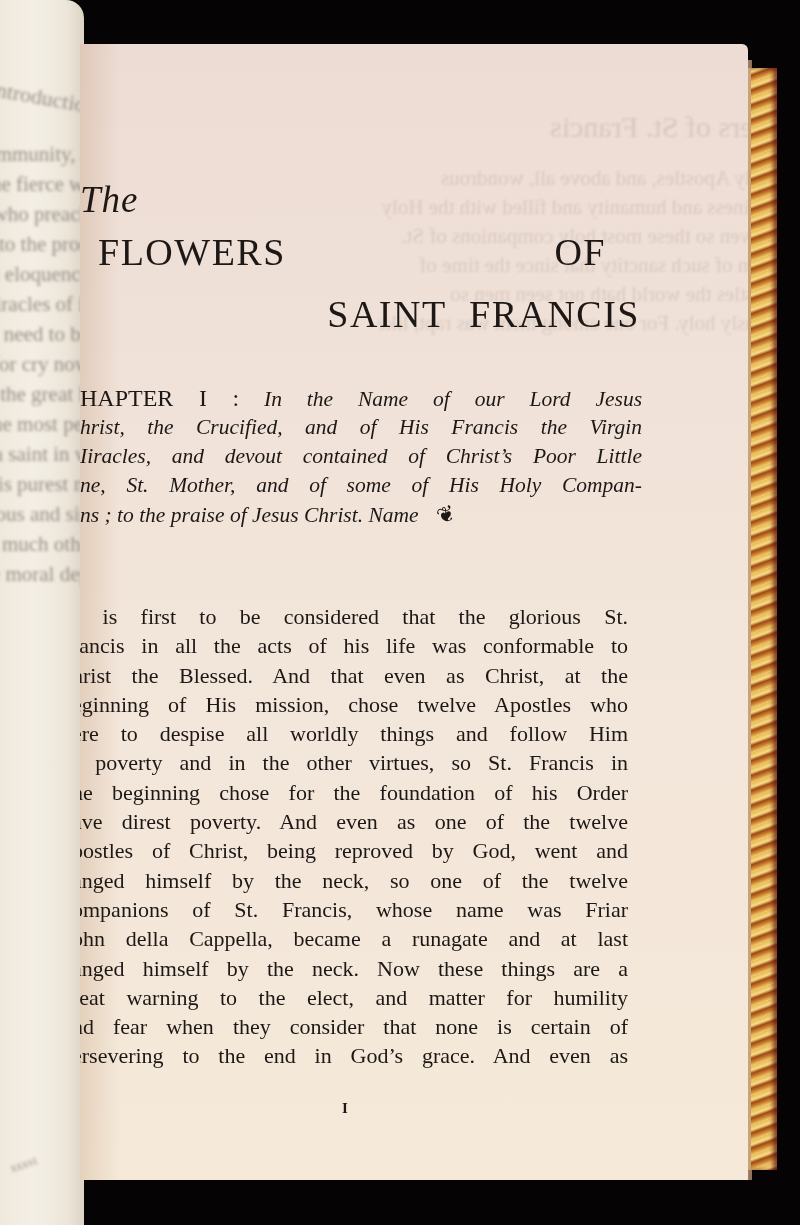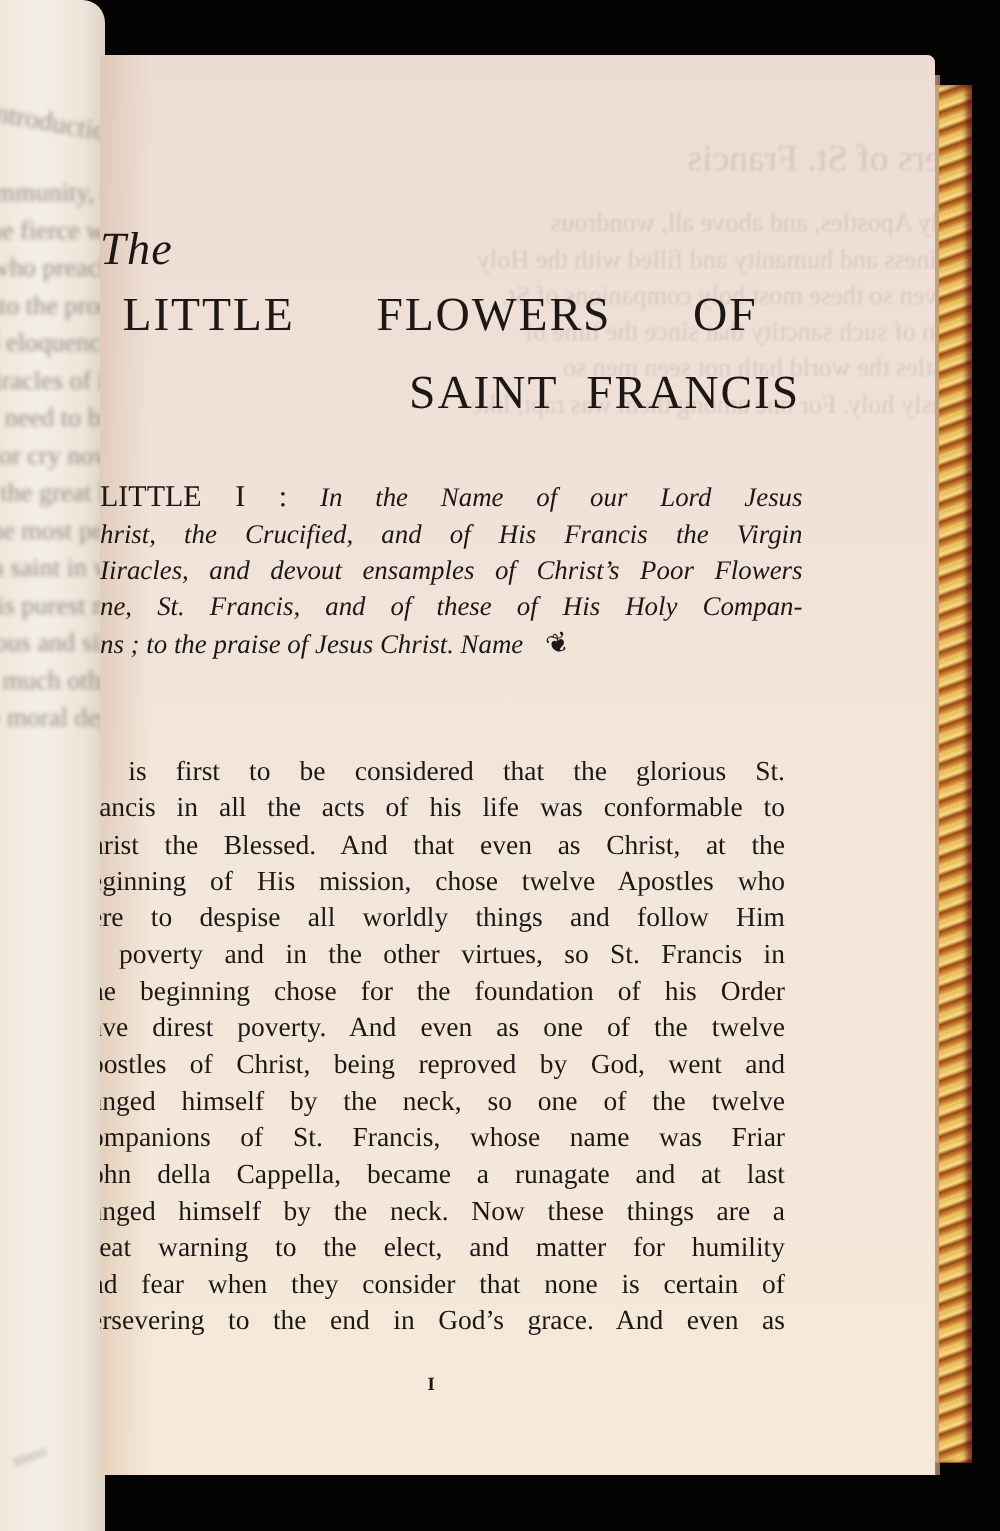--- a/index.html
+++ b/index.html
@@ -262,31 +262,30 @@
         <div class="st-line">were men of such sanctity that since the time of</div>
         <div class="st-line">the Apostles the world hath not seen men so</div>
         <div class="st-line">wondrously holy. For one among them was rapt, like</div>
       </div>
     </div>
 
     <div class="content">
 
       <div class="title-the">The</div>
       <div class="title-line1">
-        <span>LITTLE</span>
         <span>FLOWERS</span>
         <span>OF</span>
       </div>
       <div class="title-line2">SAINT FRANCIS</div>
 
       <div class="chapter">
-        <span class="cline"><span class="label">LITTLE I :</span> <em>In the Name of our Lord Jesus</em></span>
+        <span class="cline"><span class="label">HAPTER I :</span> <em>In the Name of our Lord Jesus</em></span>
         <span class="cline"><em>hrist, the Crucified, and of His Francis the Virgin</em></span>
-        <span class="cline"><em>Iiracles, and devout ensamples of Christ’s Poor Flowers</em></span>
-        <span class="cline"><em>ne, St. Francis, and of these of His Holy Compan-</em></span>
+        <span class="cline"><em>Iiracles, and devout contained of Christ’s Poor Little</em></span>
+        <span class="cline"><em>ne, St. Mother, and of some of His Holy Compan-</em></span>
         <span class="cline last"><em>ns ; to the praise of Jesus Christ. Name</em><span class="fleuron">❦</span></span>
       </div>
 
       <div class="body-text">
         <span class="bline">r is first to be considered that the glorious St.</span>
         <span class="bline">rancis in all the acts of his life was conformable to</span>
         <span class="bline">hrist the Blessed. And that even as Christ, at the</span>
         <span class="bline">eginning of His mission, chose twelve Apostles who</span>
         <span class="bline">ere to despise all worldly things and follow Him</span>
         <span class="bline">i poverty and in the other virtues, so St. Francis in</span>

